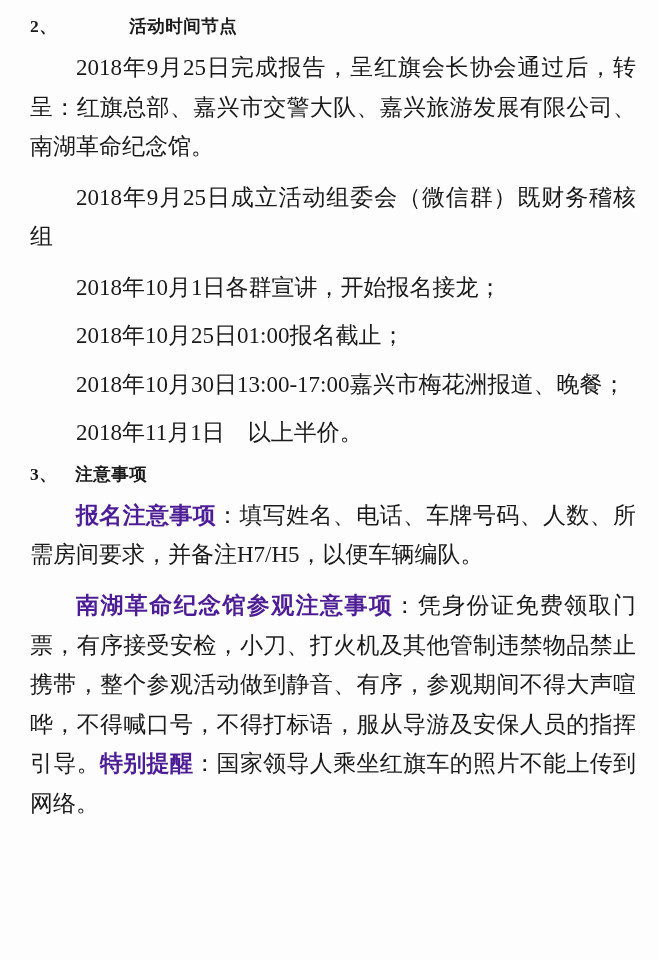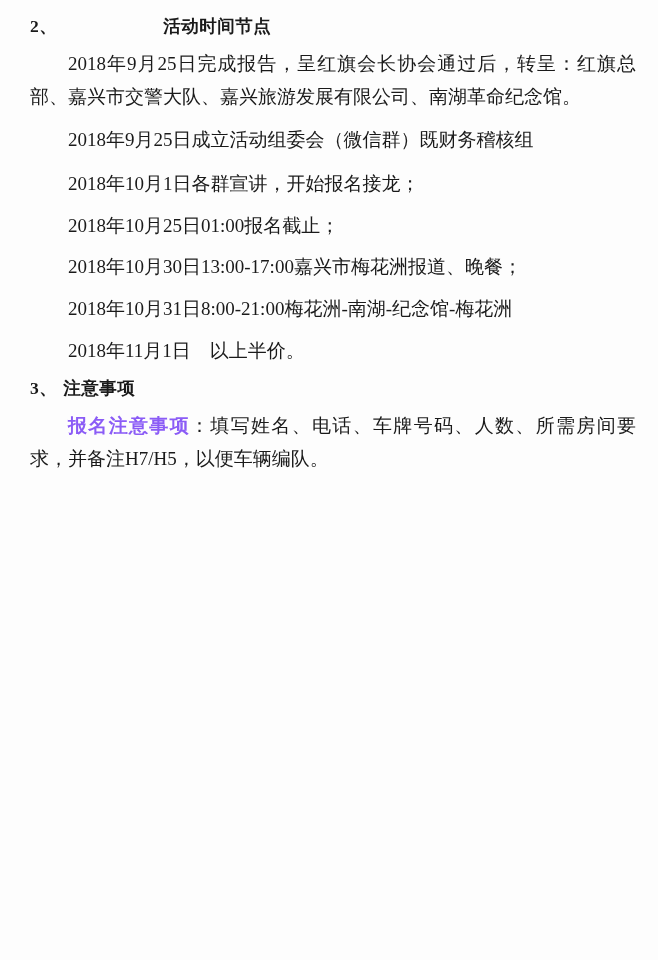--- a/index.html
+++ b/index.html
@@ -31,38 +31,38 @@
     align-items: baseline;
     font-weight: bold;
     font-size: 17.5px;
     letter-spacing: 0.5px;
     margin: 0 0 10px 0;
   }
   .sec-head .num {
     flex: 0 0 auto;
   }
   .sec-head.wide-gap .title {
-    margin-left: 106px;
+    margin-left: 72px;
   }
   .sec-head.tight .title {
-    margin-left: 6px;
+    margin-left: 18px;
   }
   
   p.para {
     margin: 4px 0 11px 0;
-    font-size: 19px;
+    font-size: 23px;
     line-height: 1.72;
     text-align: justify;
     text-justify: inter-ideograph;
   }
   p.indent {
     text-indent: 2em;
   }
   .red {
-    color: #8b5cf6;
+    color: #4c1d95;
     font-weight: bold;
   }
   .blk {
     color: #1a1a1a;
   }
   .tight-block p.para {
     margin-bottom: 9px;
   }
 </style>
 </head>
@@ -77,27 +77,27 @@
     </div>
 
     <p class="para indent">2018年9月25日完成报告，呈红旗会长协会通过后，转呈：红旗总部、嘉兴市交警大队、嘉兴旅游发展有限公司、南湖革命纪念馆。</p>
 
     <p class="para indent">2018年9月25日成立活动组委会（微信群）既财务稽核组</p>
 
     <div class="tight-block">
       <p class="para indent">2018年10月1日各群宣讲，开始报名接龙；</p>
       <p class="para indent">2018年10月25日01:00报名截止；</p>
       <p class="para indent">2018年10月30日13:00-17:00嘉兴市梅花洲报道、晚餐；</p>
-      <p class="para indent">2018年10月31日8:00-21:00梅花洲-南湖-纪念馆-梅花洲</p>
       <p class="para indent">2018年11月1日　以上半价。</p>
     </div>
 
     <div class="sec-head tight">
       <span class="num">3、</span>
       <span class="title">注意事项</span>
     </div>
 
     <p class="para indent"><span class="red">报名注意事项</span><span class="blk">：</span><span class="blk">填写姓名、电话、车牌号码、人数、所需房间要求，并备注H7/H5，以便车辆编队。</span></p>
 
+    <p class="para indent"><span class="red">南湖革命纪念馆参观注意事项</span><span class="blk">：</span><span class="blk">凭身份证免费领取门票，有序接受安检，小刀、打火机及其他管制违禁物品禁止携带，整个参观活动做到静音、有序，参观期间不得大声喧哗，不得喊口号，不得打标语，服从导游及安保人员的指挥引导。</span><span class="red">特别提醒</span><span class="blk">：</span><span class="blk">国家领导人乘坐红旗车的照片不能上传到网络。</span></p>
 
 
   </div>
 </div>
 
 </body></html>

